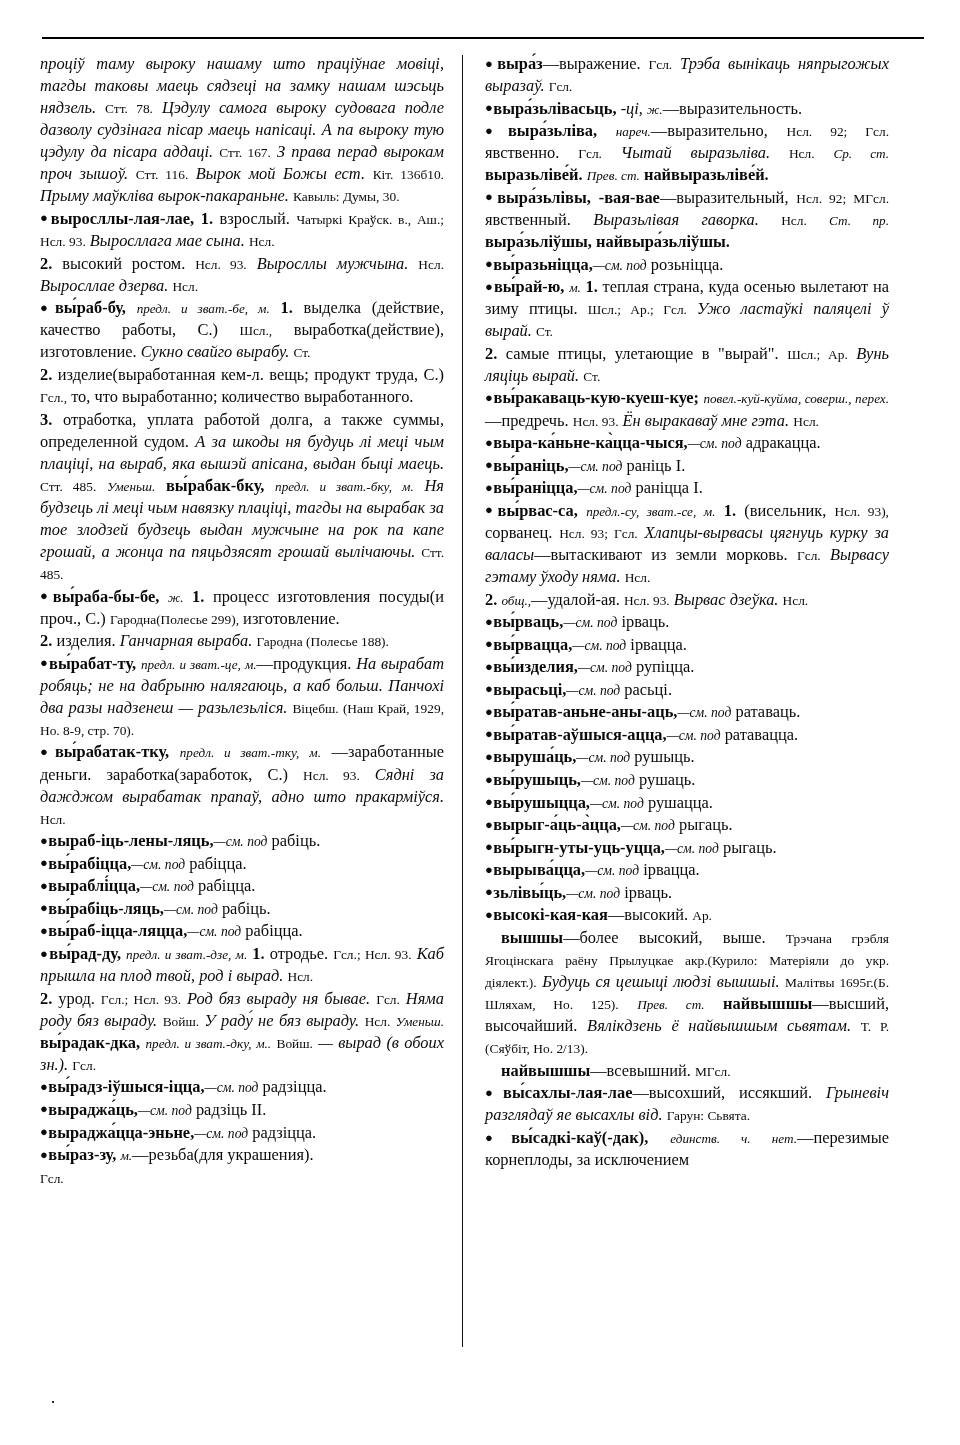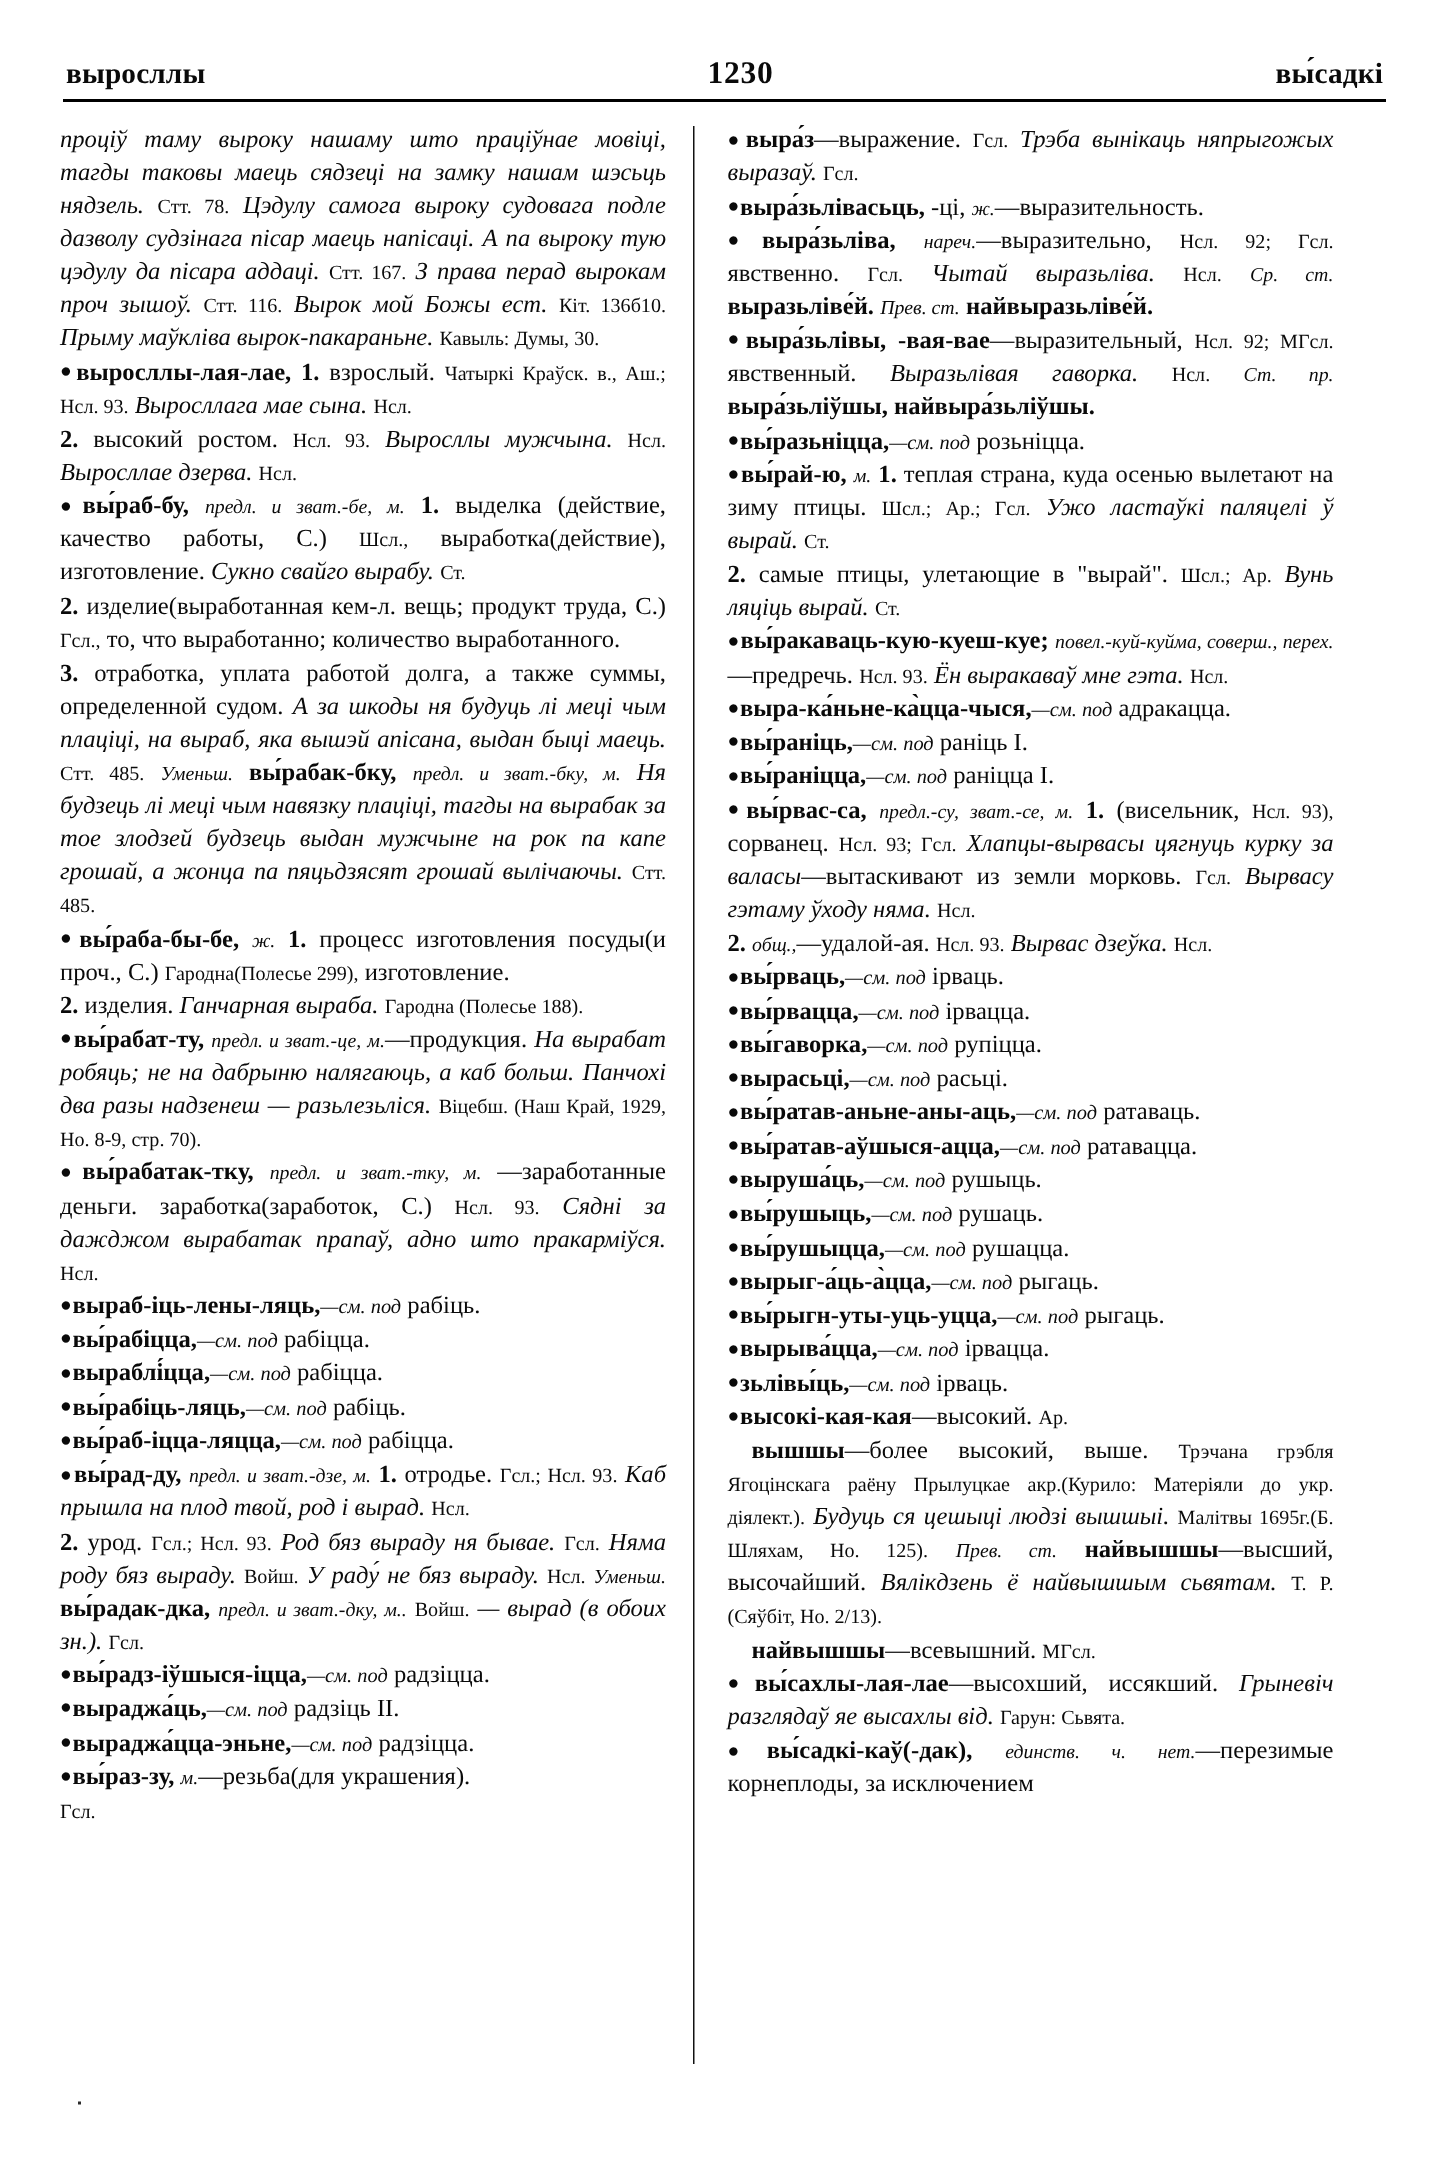--- a/index.html
+++ b/index.html
@@ -75,20 +75,21 @@
     vertical-align: 1.5px;
     margin-right: 0.5px;
   }
   .hw {            
     font-weight: bold;
   }
   .hwi {           
     font-weight: bold;
   }
   .infl {          
+    font-style: italic;
   }
   .abbr {          
     font-style: italic;
     font-size: 13.2px;
   }
   .src {           
     font-size: 13.4px;
   }
   .gloss {         
     font-style: normal;
@@ -118,25 +119,20 @@
     width: 2px;
     height: 2px;
     background: #2b2b2b;
   }
 </style>
 </head>
 <body>
 
 <div class="page">
 
-  <div class="runhead">
-    <span>выросллы</span>
-    <span class="folio">1230</span>
-    <span>вы́садкі</span>
-  </div>
   <div class="rule"></div>
 
   <div class="columns">
 
     <div class="col left">
 
       <p class="entry cont"><span class="ex">проціў таму выроку нашаму што праціўнае мовіці, тагды таковы маець сядзеці на замку нашам шэсьць нядзель.</span> <span class="src">Стт. 78.</span> <span class="ex">Цэдулу самога выроку судовага подле дазволу судзінага пісар маець напісаці. А па выроку тую цэдулу да пісара аддаці.</span> <span class="src">Стт. 167.</span> <span class="ex">З права перад вырокам проч зышоў.</span> <span class="src">Стт. 116.</span> <span class="ex">Вырок мой Божы ест.</span> <span class="src">Кіт. 136б10.</span> <span class="ex">Прыму маўкліва вырок-пакараньне.</span> <span class="src">Кавыль: Думы, 30.</span></p>
 
       <p class="entry"><span class="bullet">●</span><span class="hw">выросллы-</span><span class="hwi">лая-лае,</span> <span class="num">1.</span> <span class="gloss">взрослый.</span> <span class="src">Чатыркі Краўск. в., Аш.; Нсл. 93.</span> <span class="ex">Выросллага мае сына.</span> <span class="src">Нсл.</span></p>
 
@@ -209,21 +205,21 @@
       <p class="entry"><span class="bullet">●</span><span class="hw">вы́раніцца,</span><span class="cf">—см. под</span> <span class="tgt">раніцца I.</span></p>
 
       <p class="entry"><span class="bullet">●</span><span class="hw">вы́рвас-</span><span class="hwi">са,</span> <span class="abbr">предл.-су, зват.-се, м.</span> <span class="num">1.</span> <span class="gloss">(висельник,</span> <span class="src">Нсл. 93),</span> <span class="gloss">сорванец.</span> <span class="src">Нсл. 93; Гсл.</span> <span class="ex">Хлапцы-вырвасы цягнуць курку за валасы</span><span class="gloss">—вытаскивают из земли морковь.</span> <span class="src">Гсл.</span> <span class="ex">Вырвасу гэтаму ўходу няма.</span> <span class="src">Нсл.</span></p>
 
       <p class="entry cont"><span class="num">2.</span> <span class="abbr">общ.,</span><span class="gloss">—удалой-ая.</span> <span class="src">Нсл. 93.</span> <span class="ex">Вырвас дзеўка.</span> <span class="src">Нсл.</span></p>
 
       <p class="entry"><span class="bullet">●</span><span class="hw">вы́рваць,</span><span class="cf">—см. под</span> <span class="tgt">ірваць.</span></p>
 
       <p class="entry"><span class="bullet">●</span><span class="hw">вы́рвацца,</span><span class="cf">—см. под</span> <span class="tgt">ірвацца.</span></p>
 
-      <p class="entry"><span class="bullet">●</span><span class="hw">вы́гаворка,</span><span class="cf">—см. под</span> <span class="tgt">рупіцца.</span></p>
+      <p class="entry"><span class="bullet">●</span><span class="hw">вы́изделия,</span><span class="cf">—см. под</span> <span class="tgt">рупіцца.</span></p>
 
       <p class="entry"><span class="bullet">●</span><span class="hw">вырасьці,</span><span class="cf">—см. под</span> <span class="tgt">расьці.</span></p>
 
       <p class="entry"><span class="bullet">●</span><span class="hw">вы́ратав-аньне-</span><span class="hwi">аны-аць,</span><span class="cf">—см. под</span> <span class="tgt">ратаваць.</span></p>
 
       <p class="entry"><span class="bullet">●</span><span class="hw">вы́ратав-аўшыся-</span><span class="hwi">ацца,</span><span class="cf">—см. под</span> <span class="tgt">ратавацца.</span></p>
 
       <p class="entry"><span class="bullet">●</span><span class="hw">выруша́ць,</span><span class="cf">—см. под</span> <span class="tgt">рушыць.</span></p>
 
 

